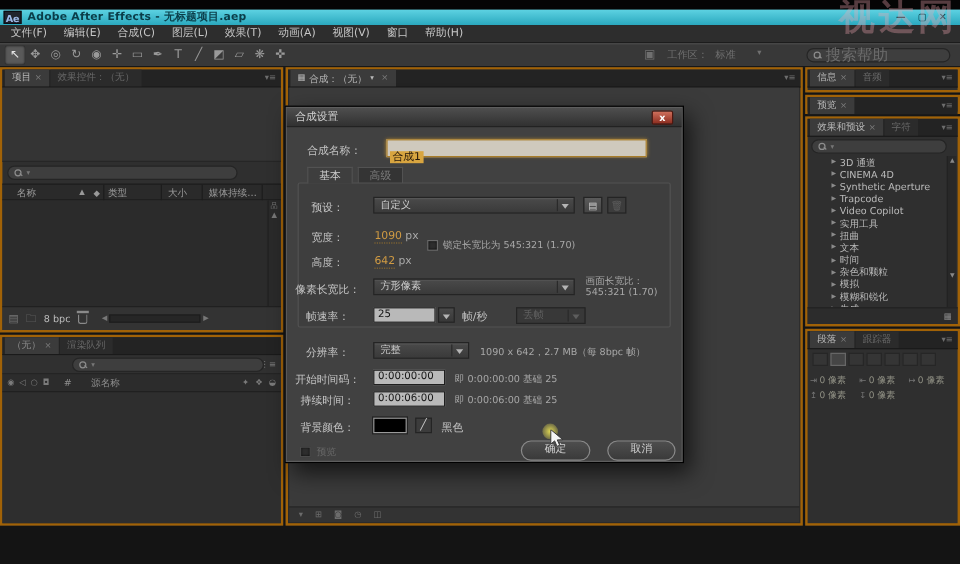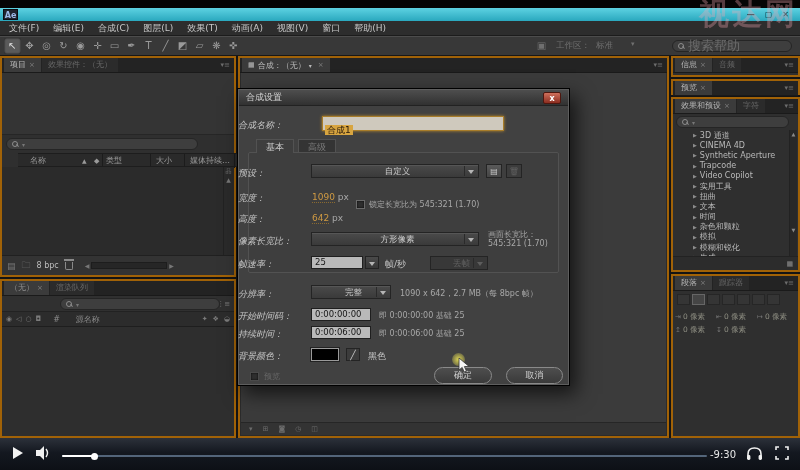--- a/index.html
+++ b/index.html
@@ -41,21 +41,21 @@
   .tab{height:14px;line-height:13px;font-size:8px;color:#686868;background:#2b2b2b;
     padding:0 6px;margin-right:1px;white-space:nowrap;overflow:hidden;}
   .tab.active{background:#3b3b3b;color:#b9b9b9;}
   .tab .x{color:#7e7e7e;margin-left:3px;font-size:7px;}
   .panel-menu{margin-left:auto;color:#6d6d6d;font-size:7px;padding:0 4px;line-height:14px;flex:0 0 auto;}
 
   .project{left:0;top:56px;width:236px;height:221px;}
   .proj-empty{position:absolute;left:0;top:15px;width:100%;height:62px;background:#343434;border-bottom:1px solid #262626;}
   .proj-search{position:absolute;left:4px;top:80px;width:192px;}
   .proj-cols{position:absolute;left:0;top:95px;width:100%;height:14px;background:#2a2a2a;
-    border-top:1px solid #1d1d1d;border-bottom:1px solid #1d1d1d;font-size:8px;color:#9a9a9a;margin-left:16px;}
+    border-top:1px solid #1d1d1d;border-bottom:1px solid #1d1d1d;font-size:8px;color:#9a9a9a;}
   .proj-col{position:absolute;top:1px;line-height:12px;}
   .colsep{position:absolute;top:0;width:1px;height:14px;background:#1c1c1c;}
   .proj-rows{position:absolute;left:0;top:109px;width:100%;bottom:20px;background:#2b2b2b;}
   .proj-scroll{position:absolute;right:1px;top:109px;width:10px;bottom:20px;background:#2a2a2a;
     border-left:1px solid #222;font-size:6px;color:#777;text-align:center;}
   .proj-footer{position:absolute;left:0;bottom:0;width:100%;height:20px;background:#333;
     border-top:1px solid #202020;display:flex;align-items:center;gap:6px;padding:0 5px;font-size:9px;color:#9a9a9a;}
   .bit{font-size:8px;color:#bdbdbd;}
   .icon-trash{position:relative;width:8px;height:8px;border:1px solid #8a8a8a;border-top:none;border-radius:0 0 2px 2px;}
   .icon-trash::before{content:'';position:absolute;left:-2px;top:-3px;width:10px;height:2px;background:#8a8a8a;}
@@ -103,32 +103,32 @@
 
   
   .dialog{position:absolute;left:237px;top:88px;width:333px;height:298px;background:#414141;
     border:1px solid #000;box-shadow:inset 0 0 0 1px #5e5e5e,6px 8px 18px rgba(0,0,0,.65);z-index:20;}
   .dlg-title{position:absolute;left:1px;top:1px;right:1px;height:16px;
     background:linear-gradient(#4e4e4e,#313131);border-bottom:1px solid #222;
     display:flex;align-items:center;padding:0 7px;}
   .dlg-title .t{font-size:9px;color:#d2d2d2;}
   .dlg-close{margin-left:auto;width:18px;height:12px;background:linear-gradient(#d0705c,#8c2d20);
     border:1px solid #4e170f;border-radius:2px;color:#fff;font-size:8px;font-weight:bold;text-align:center;line-height:11px;}
-  .dlg-label{position:absolute;font-size:9px;color:#c4c4c4;text-align:left;font-style:italic;}
+  .dlg-label{position:absolute;font-size:9px;color:#c4c4c4;text-align:center;}
   .dlg-dim{position:absolute;font-size:8px;color:#a8a8a8;}
-  .name-input{position:absolute;left:84px;top:27px;width:182px;height:15px;background:#cfc9bd;
+  .name-input{position:absolute;left:84px;top:27px;width:217px;height:15px;background:#cfc9bd;
     border:1px solid #a87d2a;box-shadow:0 0 3px #b98a2e;padding:1px 2px;}
   .name-input .sel{background:#d8a540;color:#26180a;font-size:9px;line-height:11px;padding:0 2px;}
   .dlg-tab{position:absolute;top:50px;height:14px;font-size:9px;padding:0 9px;line-height:14px;
     background:#343434;color:#7c7c7c;border:1px solid #525252;border-bottom:none;}
   .dlg-tab.active{background:#3e3e3e;color:#d0d0d0;z-index:2;}
   .groupbox{position:absolute;left:10px;top:63px;width:311px;height:121px;background:#3e3e3e;
     border:1px solid #525252;border-radius:2px;}
   .dd{position:absolute;height:14px;background:linear-gradient(#4a4a4a,#3a3a3a);border:1px solid #242424;
-    color:#cccccc;font-size:8.5px;line-height:12px;padding-left:5px;box-shadow:inset 0 1px 0 #565656;text-align:center;}
+    color:#cccccc;font-size:8.5px;line-height:12px;padding-left:5px;box-shadow:inset 0 1px 0 #565656;}
   .dd::after{content:'';position:absolute;right:4px;top:5px;border:3px solid transparent;border-top:4px solid #b5b5b5;}
   .dd::before{content:'';position:absolute;right:13px;top:1px;bottom:1px;width:1px;background:#2a2a2a;}
   .dd.disabled{color:#616161;background:#383838;box-shadow:none;}
   .dd.disabled::after{border-top-color:#5d5d5d;}
   .lfield{position:absolute;height:13px;background:#b9b9b9;border:1px solid #1f1f1f;
     color:#161616;font-size:8.5px;line-height:11px;padding:0 3px;}
   .ddbtn{position:absolute;width:14px;height:13px;background:linear-gradient(#4a4a4a,#383838);
     border:1px solid #242424;}
   .ddbtn::after{content:'';position:absolute;left:3px;top:5px;border:3px solid transparent;border-top:4px solid #b5b5b5;}
   .hot{color:#cf9a43;border-bottom:1px dotted #8a6a30;}
@@ -162,20 +162,21 @@
 </style>
 </head>
 <body>
 
 <div class="screen">
 
   <div class="topstrip"></div>
 
   <div class="titlebar">
     <span class="ae-icon">Ae</span>
+    <span class="wtitle">Adobe After Effects - 无标题项目.aep</span>
     <span class="winbtns">
       <span class="winbtn">—</span>
       <span class="winbtn">▢</span>
       <span class="winbtn">✕</span>
     </span>
   </div>
   <div class="watermark">视达网</div>
 
   <div class="menubar" id="menubar">
       <span class="menu-item">文件(F)</span>
@@ -513,34 +514,14 @@
     <span class="dlg-dim" style="left:26px;top:282px;color:#686868">预览</span>
     <span class="btn" style="left:196px;top:278px;width:58px">确定</span>
     <span class="btn" style="left:268px;top:278px;width:57px">取消</span>
   </div>
 
   <div class="clickdot"></div>
   <svg class="cursor" width="14" height="16">
     <path d="M1,0 L1,12 L4.2,9.4 L6.2,14 L8.4,13 L6.4,8.6 L11,8.4 Z" fill="#f5f5f5" stroke="#333" stroke-width="0.8"></path>
   </svg>
 
-  <div class="playerbar">
-    <span class="play"></span>
-    <svg class="picon" style="left:36px" width="16" height="14">
-      <polygon points="0,4 4,4 8,0 8,14 4,10 0,10" fill="#f0f0f0"></polygon>
-      <path d="M10,3 Q13,7 10,11" stroke="#f0f0f0" stroke-width="1.4" fill="none"></path>
-    </svg>
-    <span class="ptrack">
-      <span class="pfill" id="pfill" style="width: 32.25px;"></span>
-      <span class="pdot" id="pdot" style="left: 29.25px;"></span>
-    </span>
-    <span class="ptime">-9:30</span>
-    <svg class="picon" style="left:746px" width="17" height="15">
-      <path d="M2,12 L2,8 Q2,2 8.5,2 Q15,2 15,8 L15,12" stroke="#f0f0f0" stroke-width="1.6" fill="none"></path>
-      <rect x="1" y="9" width="3.4" height="5" rx="1.4" fill="#f0f0f0"></rect>
-      <rect x="12.6" y="9" width="3.4" height="5" rx="1.4" fill="#f0f0f0"></rect>
-    </svg>
-    <svg class="picon" style="left:775px" width="14" height="14">
-      <path d="M1,4 L1,1 L4,1 M10,1 L13,1 L13,4 M13,10 L13,13 L10,13 M4,13 L1,13 L1,10" stroke="#f0f0f0" stroke-width="1.6" fill="none"></path>
-    </svg>
-  </div>
 
 </div>
 
 </body></html>

